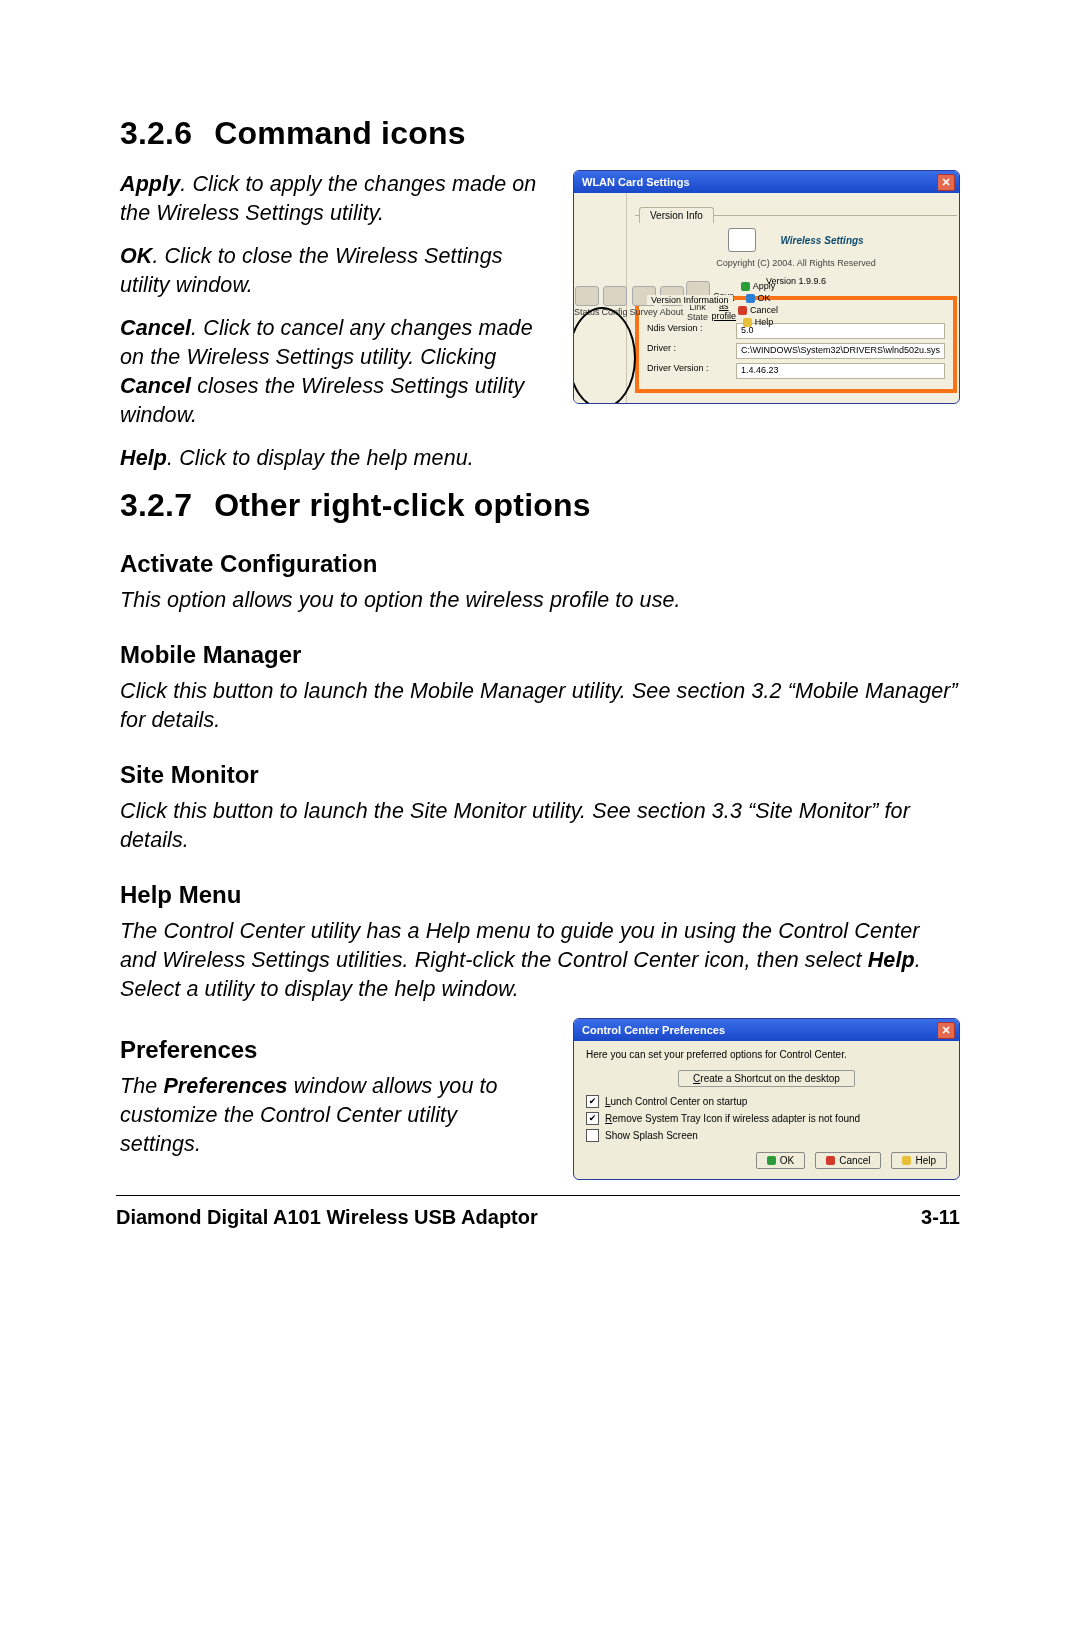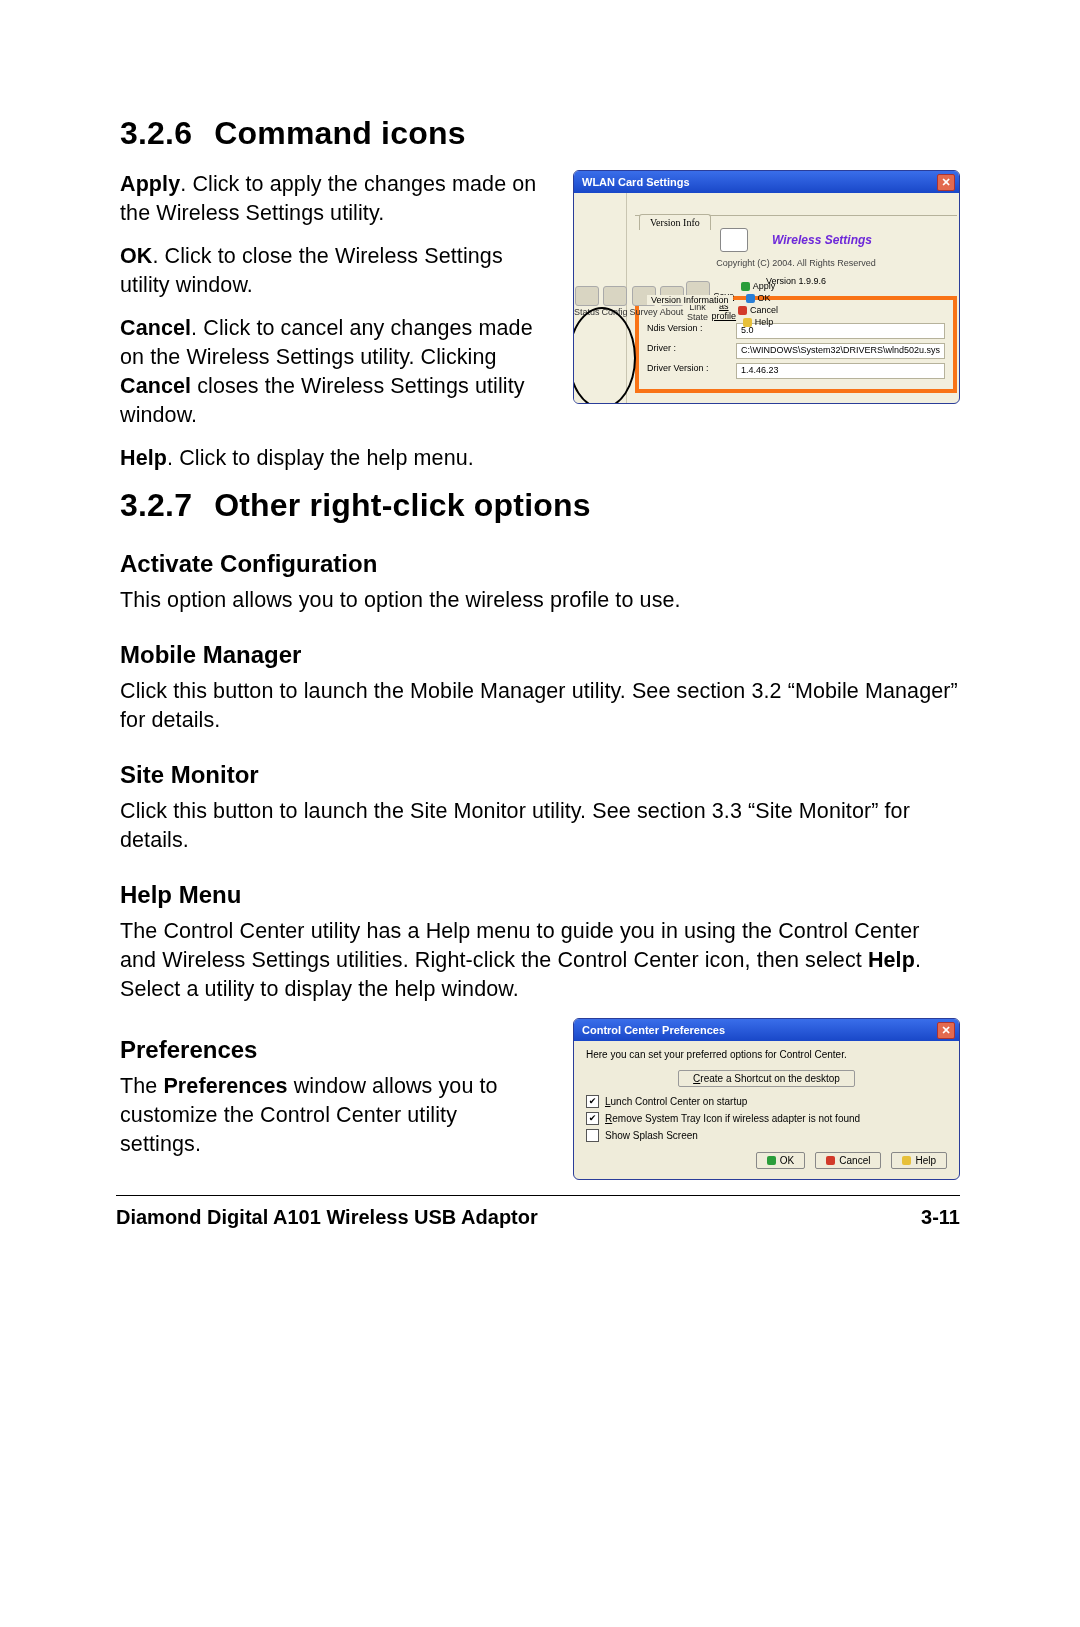--- a/index.html
+++ b/index.html
@@ -27,20 +27,21 @@
   h3.sub {
     font-size: 24px;
     font-weight: bold;
     margin: 26px 0 8px 0;
   }
   p.body {
     font-size: 21.5px;
     line-height: 1.35;
     margin: 0 0 14px 0;
     letter-spacing: 0.1px;
+    font-style: italic;
   }
   .row { display: flex; gap: 30px; align-items: flex-start; }
   .left-col { flex: 1 1 auto; }
   .bold { font-weight: bold; }
 
   
   .wlan-window {
     width: 385px;
     border: 1px solid #2a3d99;
     border-radius: 6px;
@@ -69,24 +70,24 @@
     background:#f2efde;
     border-right:1px solid #c9c5b1;
     display:flex; flex-direction:row; align-items:center;
     padding-top:6px; gap:2px;
     position:relative;
   }
   .side-item { width:100%; text-align:center; font-size:9px; color:#333; padding:2px 0; }
   .side-icon { width:22px;height:18px;margin:0 auto 1px;background:#d9d5c2;border:1px solid #aaa;border-radius:3px; }
   .wlan-main { flex:1; padding:6px 8px 10px 8px; }
   .tab-strip { border-bottom:1px solid #b6b29b; padding-left:4px; }
-  .tab { display:inline-block; border:1px solid #b6b29b; border-bottom:none; border-radius:3px 3px 0 0; padding:2px 10px; background:#f2efde; font-size:10px; position:relative; top:15px;font-family:Liberation Serif, serif; }
+  .tab { display:inline-block; border:1px solid #b6b29b; border-bottom:none; border-radius:3px 3px 0 0; padding:2px 10px; background:#f2efde; font-size:10px; position:relative; top:8px; }
   .brand-row { display:flex; align-items:center; justify-content:center; gap:24px; margin:12px 0 6px; }
   .brand-icon { width:26px;height:22px;border:1px solid #888;border-radius:3px;background:#fff; }
-  .brand-text { color:#6d28d9; font-weight:bold; font-style:italic; font-size:12px; }
+  .brand-text { color:#0c4a6e; font-weight:bold; font-style:italic; font-size:10px; }
   .copy { text-align:center; font-size:9px; color:#444; }
   .ver { text-align:center; font-size:9px; margin-top:8px; }
   .fset { border:4px solid #f97316; margin-top:10px; padding:8px 8px 10px 8px; }
   .fset-title { position:relative; top:-14px; background:#f2efde; display:inline-block; padding:0 4px; font-size:9px; }
   .kv { display:flex; gap:19px; margin-top:4px; }
   .kv .k { width:70px; font-size:9px; }
   .kv .v { flex:1; border:1px solid #b6b29b; background:#fff; padding:1px 4px; font-size:9px; min-height:12px; }
   .cmd-circle {
     position:absolute; left:-6px; bottom:-6px;
     width:64px; height:98px; border:2px solid #000; border-radius:50%;

